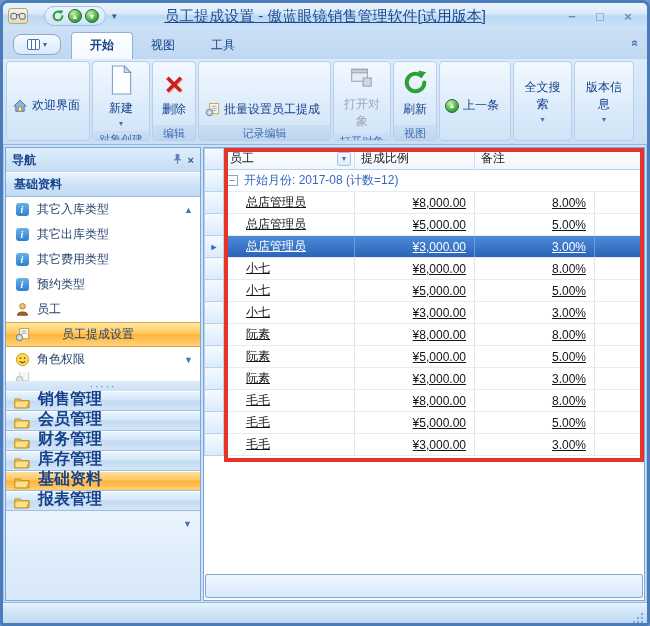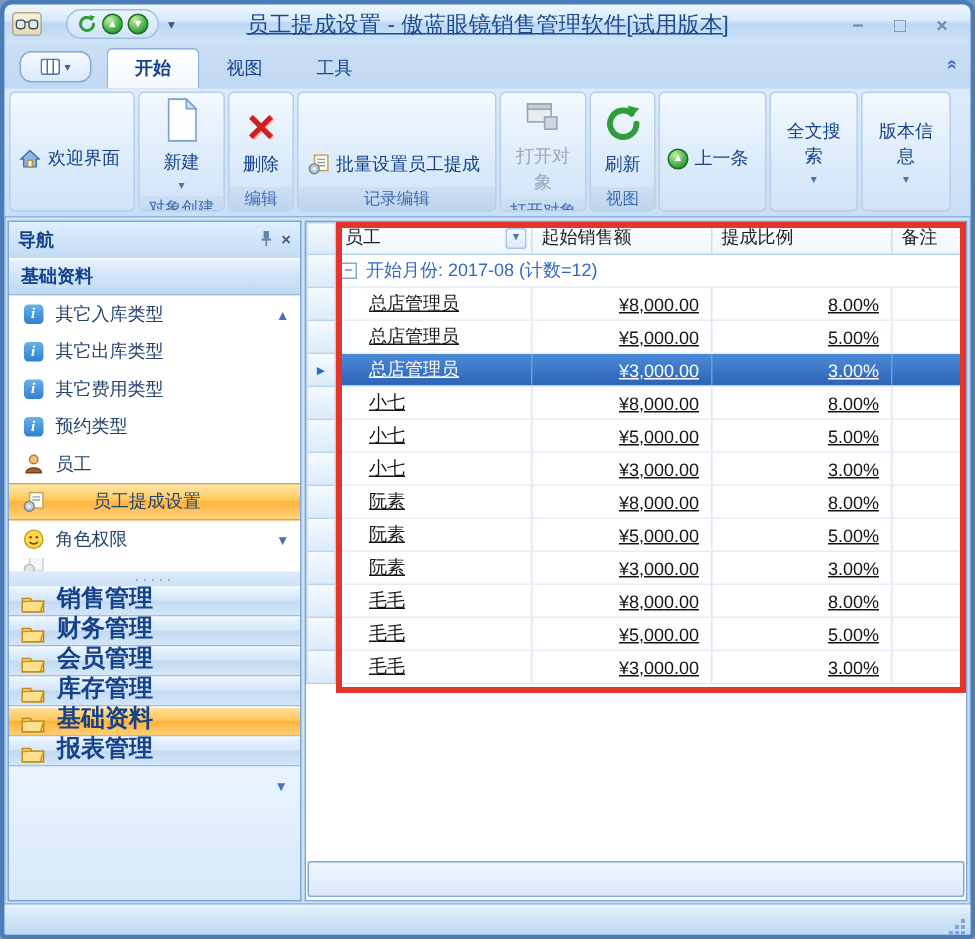--- a/index.html
+++ b/index.html
@@ -403,30 +403,30 @@
           </span>
           <span>销售管理</span>
         </div>
         <div class="nav-group">
           <span class="icon16">
             <svg width="17" height="13" viewBox="0 0 18 14">
                 <path d="M1 3 h6 l1.5 2 H17 V13 H1 Z" fill="#f6c64f" stroke="#b98a1f"></path>
                 <path d="M1 5.8 L4 5.2 H17 L14.5 13 H1 Z" fill="#ffe08a" stroke="#c1941f"></path>
               </svg>
           </span>
-          <span>财务管理</span>
+          <span>会员管理</span>
         </div>
         <div class="nav-group">
           <span class="icon16">
             <svg width="17" height="13" viewBox="0 0 18 14">
                 <path d="M1 3 h6 l1.5 2 H17 V13 H1 Z" fill="#f6c64f" stroke="#b98a1f"></path>
                 <path d="M1 5.8 L4 5.2 H17 L14.5 13 H1 Z" fill="#ffe08a" stroke="#c1941f"></path>
               </svg>
           </span>
-          <span>会员管理</span>
+          <span>财务管理</span>
         </div>
         <div class="nav-group">
           <span class="icon16">
             <svg width="17" height="13" viewBox="0 0 18 14">
                 <path d="M1 3 h6 l1.5 2 H17 V13 H1 Z" fill="#f6c64f" stroke="#b98a1f"></path>
                 <path d="M1 5.8 L4 5.2 H17 L14.5 13 H1 Z" fill="#ffe08a" stroke="#c1941f"></path>
               </svg>
           </span>
           <span>库存管理</span>
         </div>
@@ -472,21 +472,20 @@
         <div class="ind-cell"></div>
         <div class="ind-cell"></div>
       </div>
 
       <div class="grid">
         <div class="ghead">
           <div class="hc c-emp">
             <span>员工</span>
             <span class="filter-btn">▼</span>
           </div>
-          <div class="hc c-sales">起始销售额</div>
           <div class="hc c-rate">提成比例</div>
           <div class="hc c-note">备注</div>
         </div>
 
         <div class="grouprow">
           <span class="collapse-box">−</span>
           <span>开始月份: 2017-08 (计数=12)</span>
         </div>
 
         <div class="trow">

